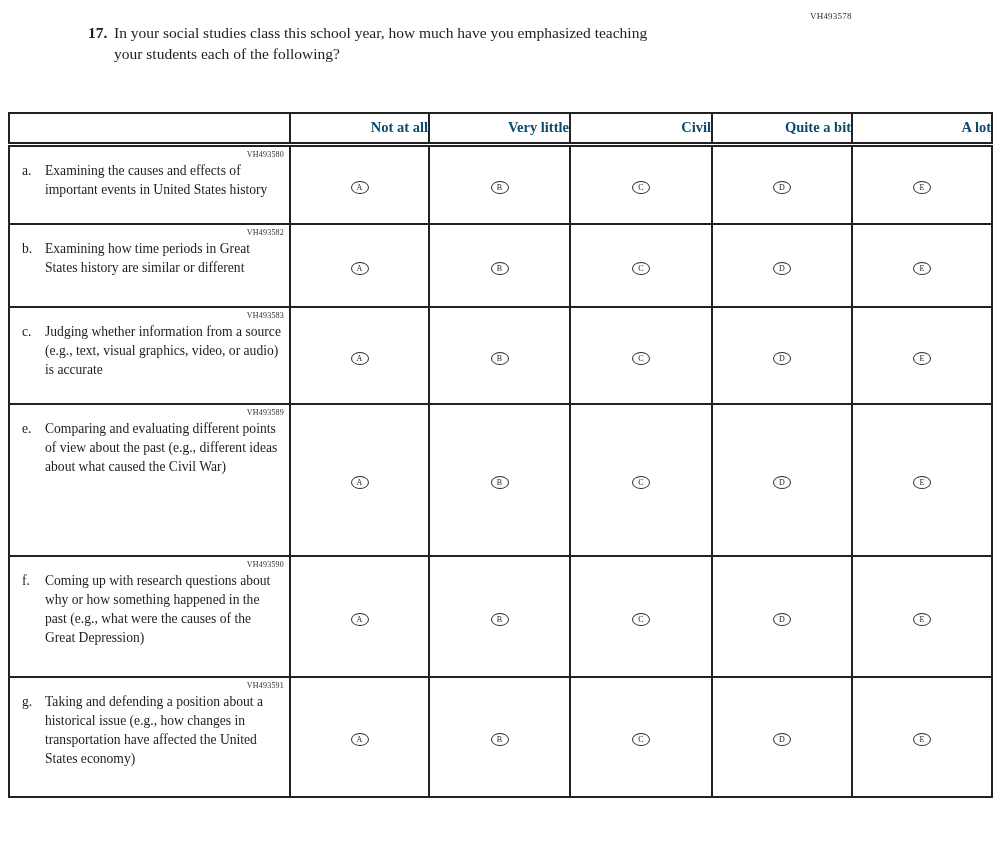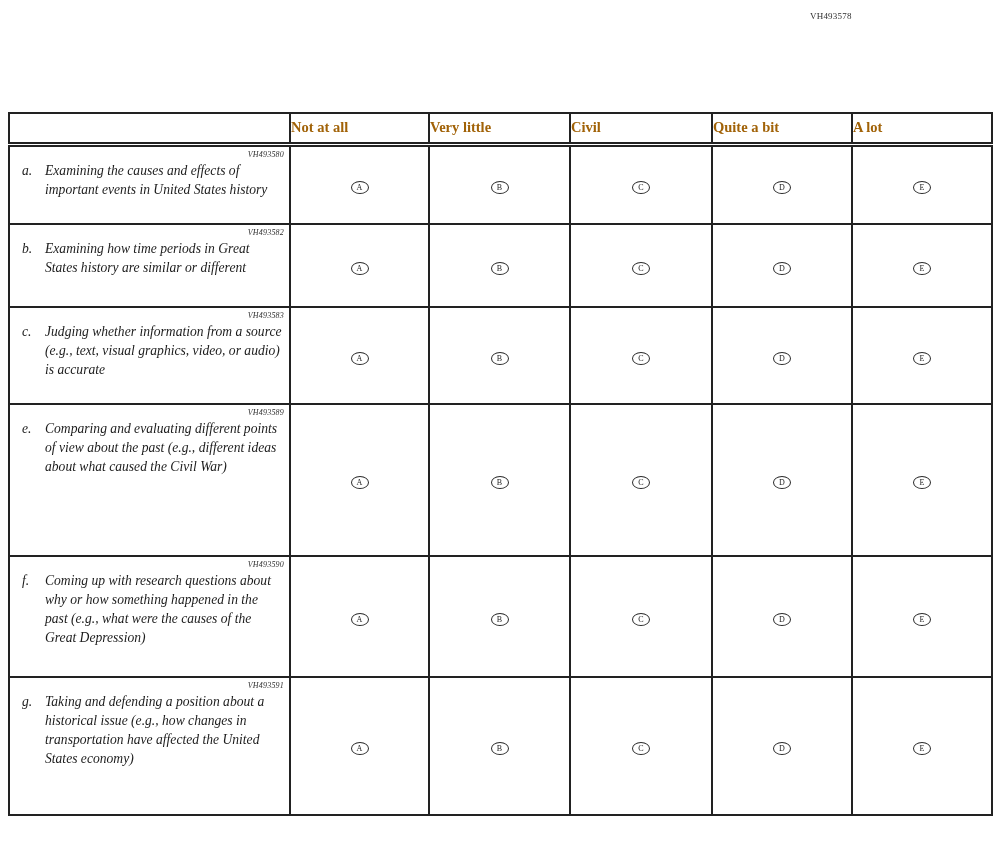--- a/index.html
+++ b/index.html
@@ -60,27 +60,26 @@
   }
   table.grid th, table.grid td {
     border: 2px solid #222222;
     padding: 0;
     margin: 0;
   }
   tr.header-row th {
     border-bottom: 5px double #222222;
     font-size: 14.5px;
     font-weight: bold;
-    text-align: left;
+    text-align: right;
     vertical-align: middle;
-    color: #a16207;
+    color: #0c4a6e;
   }
   td.stem {
     vertical-align: top;
-    font-style: italic;
   }
   .cell-code {
     text-align: right;
     font-size: 8px;
     line-height: 11px;
     color: #2e2e2e;
     padding: 2px 5px 0 0;
     letter-spacing: 0.2px;
   }
   .item {
@@ -111,20 +110,24 @@
   }
 </style>
 </head>
 <body>
 
 <div class="page">
 
   <div class="top-code">VH493578</div>
 
   <div class="question-block">
+    <div class="q-row">
+      <span class="q-number">17.</span>
+      <span class="q-text"><span>In your social studies class this school year, how much have you emphasized teaching</span><br><span>your students each of the following?</span></span>
+    </div>
   </div>
 
   <table class="grid">
     <colgroup>
       <col style="width:281px">
         <col style="width:139px">
         <col style="width:141px">
         <col style="width:142px">
         <col style="width:140px">
         <col style="width:140px">
@@ -209,21 +212,21 @@
           <span class="text">Coming up with research questions about why or how something happened in the past (e.g., what were the causes of the Great Depression)</span>
         </div>
       </td>
       <td class="opt"><span class="bubble">A</span></td>
       <td class="opt"><span class="bubble">B</span></td>
       <td class="opt"><span class="bubble">C</span></td>
       <td class="opt"><span class="bubble">D</span></td>
       <td class="opt"><span class="bubble">E</span></td>
     </tr>
 
-    <tr style="height:138px">
+    <tr style="height:120px">
       <td class="stem">
         <div class="cell-code">VH493591</div>
         <div class="item">
           <span class="letter">g.</span>
           <span class="text">Taking and defending a position about a historical issue (e.g., how changes in transportation have affected the United States economy)</span>
         </div>
       </td>
       <td class="opt"><span class="bubble">A</span></td>
       <td class="opt"><span class="bubble">B</span></td>
       <td class="opt"><span class="bubble">C</span></td>

